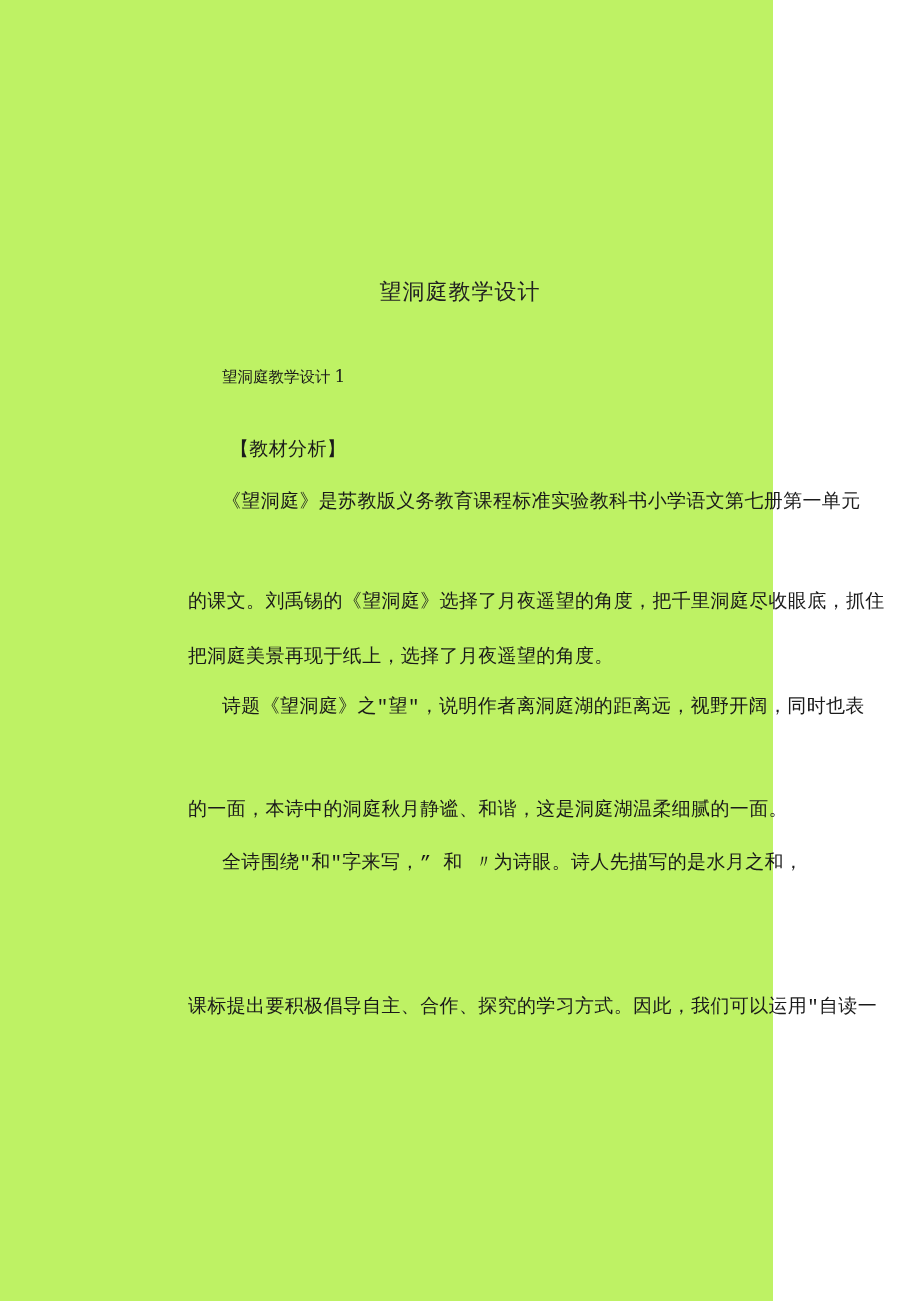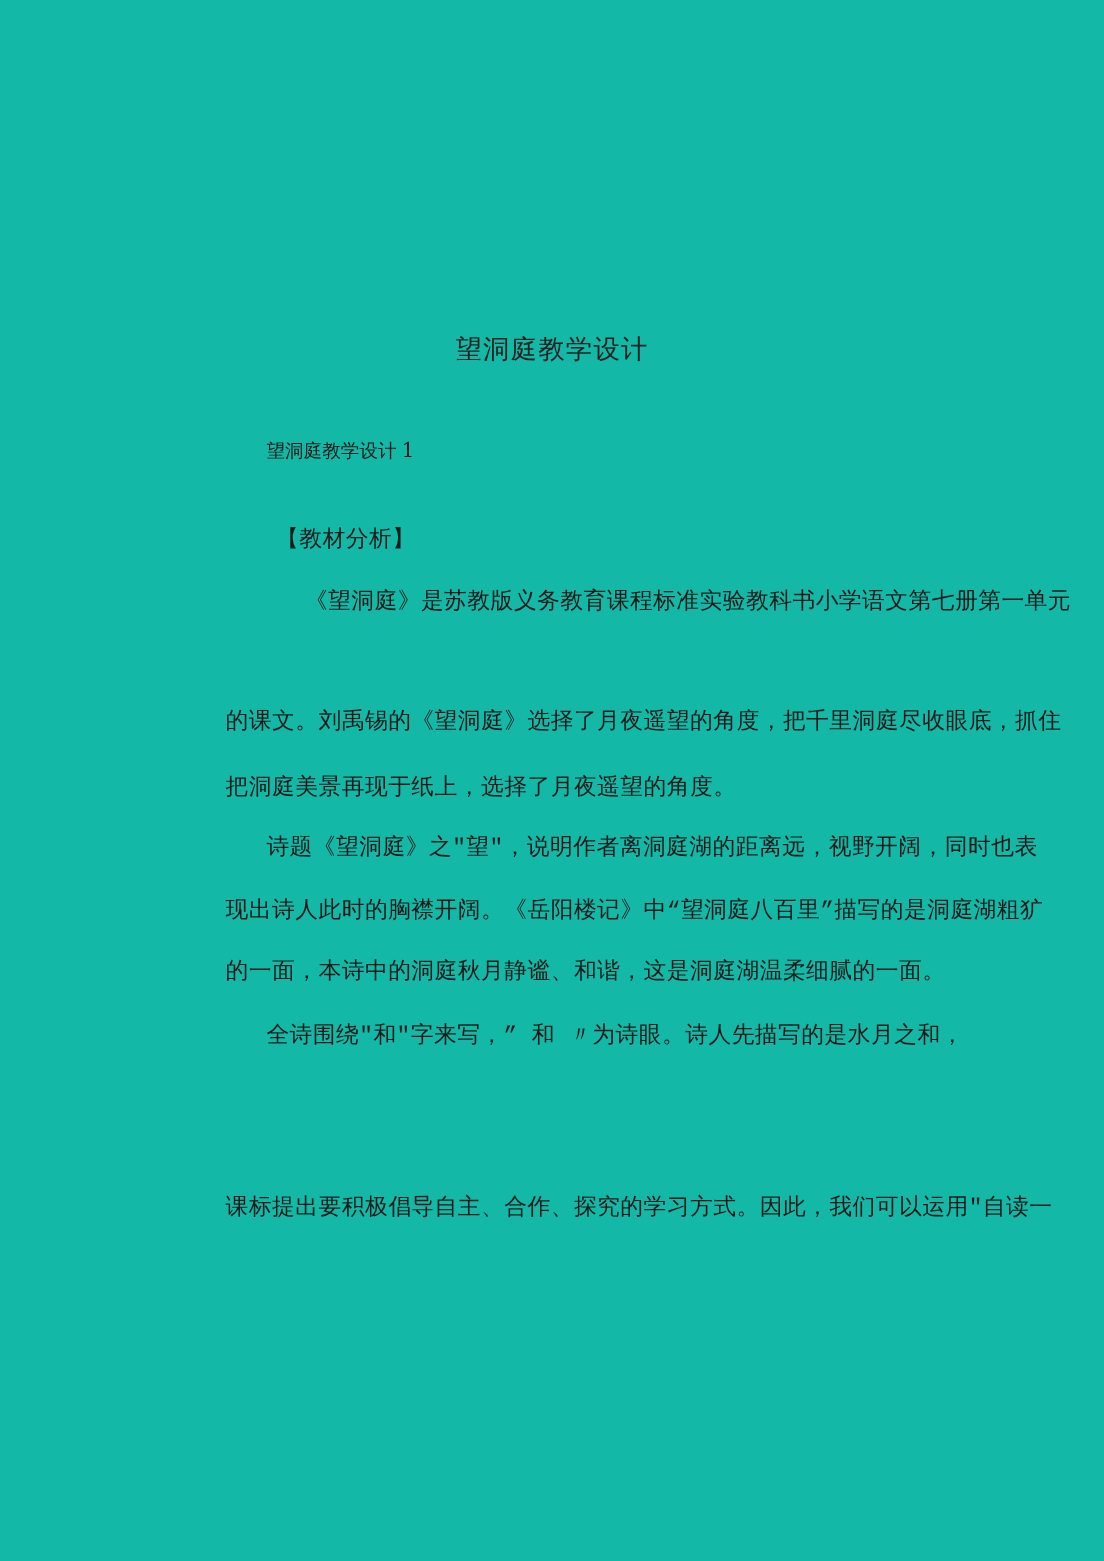--- a/index.html
+++ b/index.html
@@ -1,20 +1,20 @@
 <!DOCTYPE html>
 <html><head>
 <meta charset="utf-8">
 <style>
   html, body { margin: 0; padding: 0; background: #ffffff; }
   body {
     width: 920px; height: 1301px; position: relative; overflow: hidden;
     color: #1a1a1a;
   }
-  .page { position: absolute; left: 0; top: 0; width: 920px; height: 1301px; background: #14b8a6; }
+  .page { position: absolute; left: 0; top: 0; width: 773px; height: 1301px; background: #bef264; }
   .line {
     position: absolute; left: 188px; width: 560px;
     font-family: Liberation Mono, monospace;
     font-size: 19px; line-height: 20px; white-space: nowrap;
     letter-spacing: 0.35px;
   }
   .title {
     position: absolute; top: 278px; left: 0; width: 920px; text-align: center;
     font-family: "DejaVu Serif", "Liberation Serif", serif;
     font-size: 22px; line-height: 28px; letter-spacing: 1px; color: #222;
@@ -34,25 +34,24 @@
 <div class="page">
 
   <div class="title">望洞庭教学设计</div>
 
   <div class="subtitle">
     <span>望洞庭教学设计</span><span class="num">1</span>
   </div>
 
   <div class="line section-head" style="top:440px;">【教材分析】</div>
 
-  <div class="line indent" style="top:492px;margin-left:32px;">《望洞庭》是苏教版义务教育课程标准实验教科书小学语文第七册第一单元</div>
+  <div class="line indent" style="top:492px;">《望洞庭》是苏教版义务教育课程标准实验教科书小学语文第七册第一单元</div>
   <div class="line" style="top:544px;margin-top:48px;">的课文。刘禹锡的《望洞庭》选择了月夜遥望的角度，把千里洞庭尽收眼底，抓住</div>
   <div class="line" style="top:647px;">把洞庭美景再现于纸上，选择了月夜遥望的角度。</div>
 
   <div class="line indent" style="top:697px;">诗题《望洞庭》之"望"，说明作者离洞庭湖的距离远，视野开阔，同时也表</div>
-  <div class="line" style="top:749px;">现出诗人此时的胸襟开阔。《岳阳楼记》中“望洞庭八百里”描写的是洞庭湖粗犷</div>
   <div class="line" style="top:800px;">的一面，本诗中的洞庭秋月静谧、和谐，这是洞庭湖温柔细腻的一面。</div>
 
   <div class="line indent" style="top:853px;">全诗围绕"和"字来写，” 和 〃为诗眼。诗人先描写的是水月之和，</div>
 
   <div class="line" style="top:997px;">课标提出要积极倡导自主、合作、探究的学习方式。因此，我们可以运用"自读一</div>
 
 </div>
 
 </body></html>

